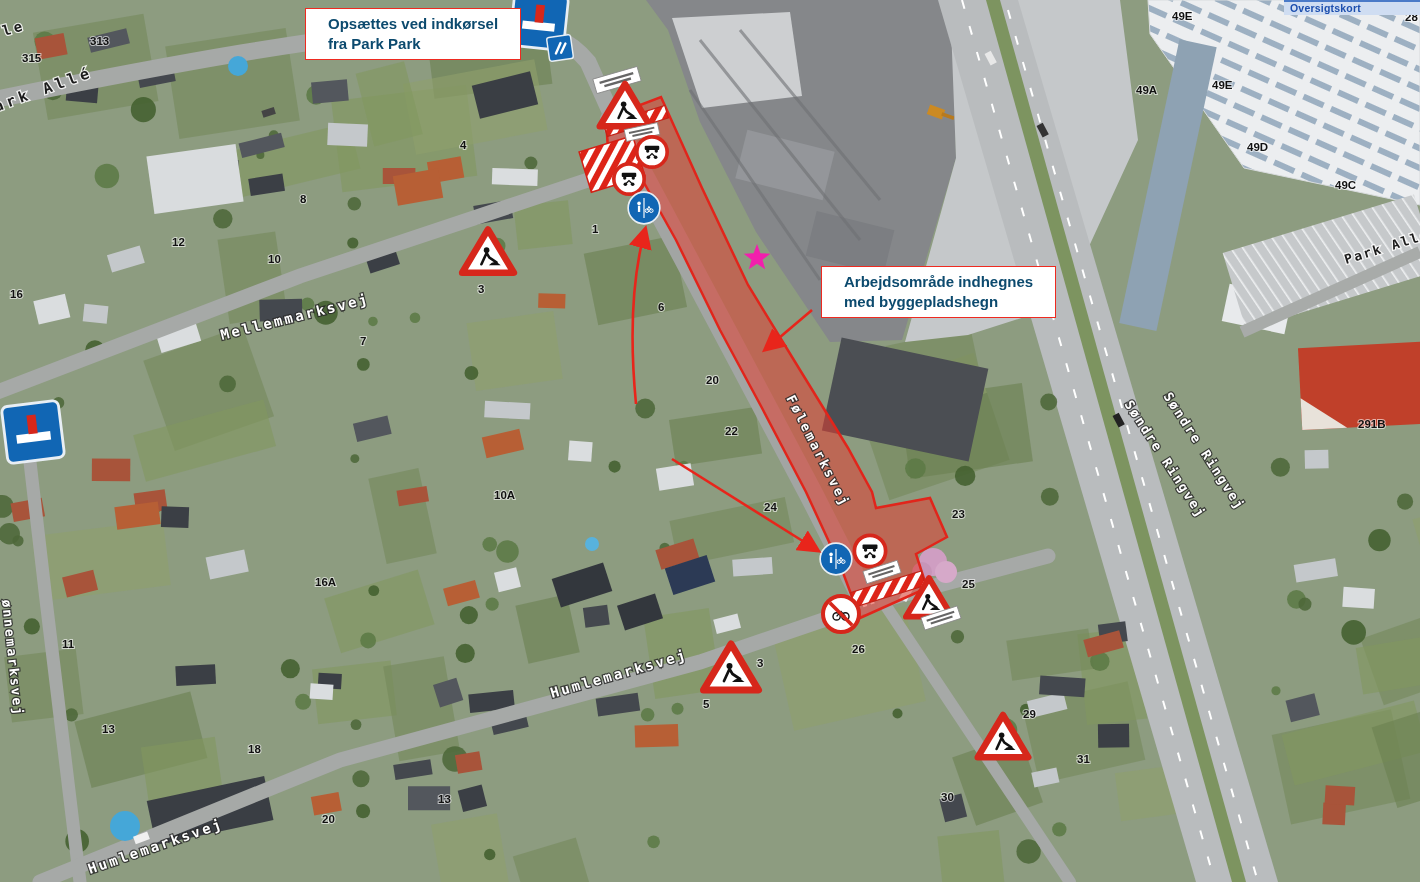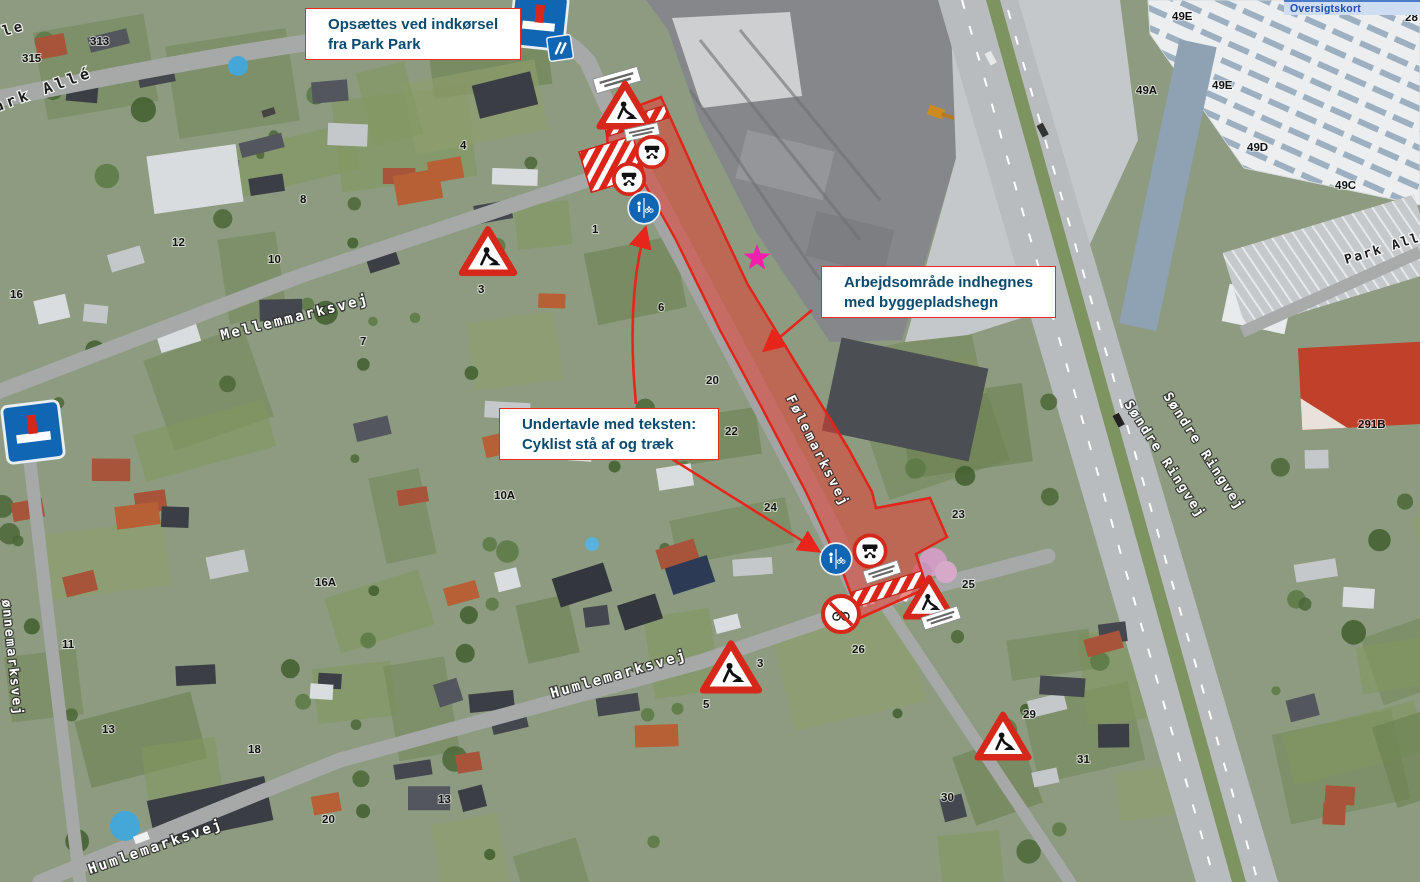--- a/index.html
+++ b/index.html
@@ -486,19 +486,15 @@
 </svg>
 
 <div class="note" id="note0" style="left: 305px; top: 8px;">
   <span>Opsættes ved indkørsel</span>
   <span>fra Park Park</span>
 </div>
 <div class="note" id="note1" style="left: 797px; top: 266px; margin-left: 24px;">
   <span>Arbejdsområde indhegnes</span>
   <span>med byggepladshegn</span>
 </div>
-<div class="note" id="note2" style="left: 499px; top: 408px;">
-  <span>Undertavle med teksten:</span>
-  <span>Cyklist stå af og træk</span>
-</div>
 
 <div id="ovk">Oversigtskort</div>
 </div>
 
 </body></html>

